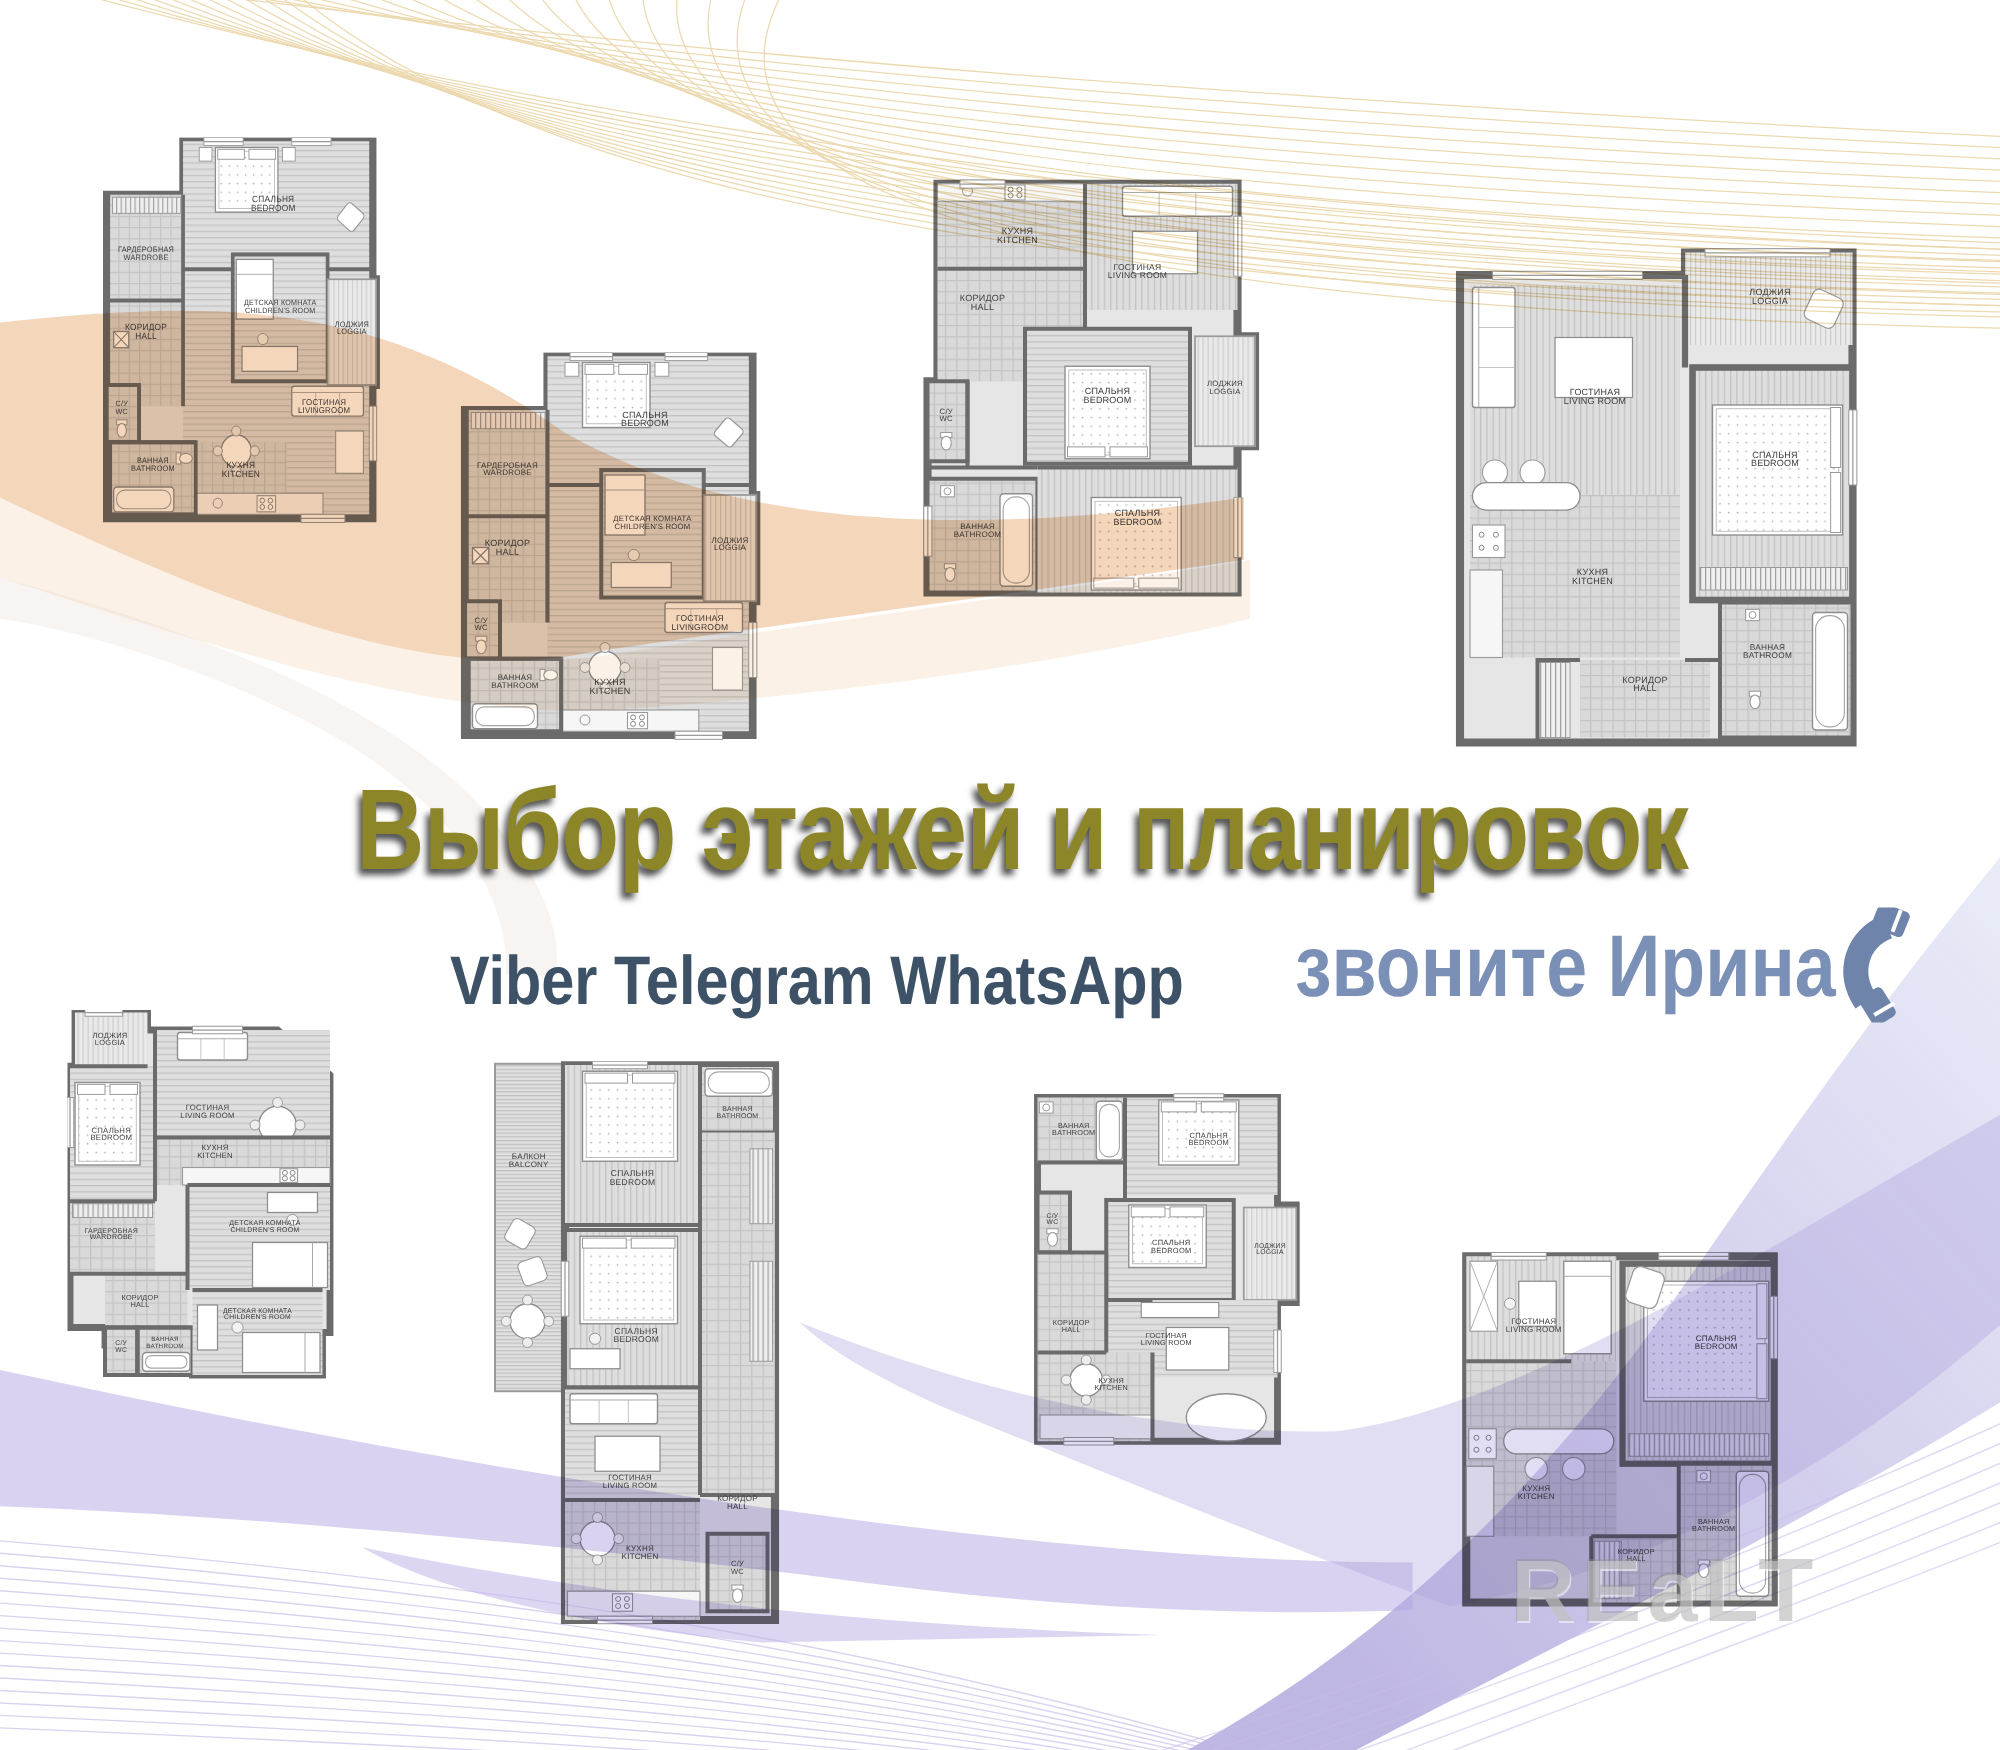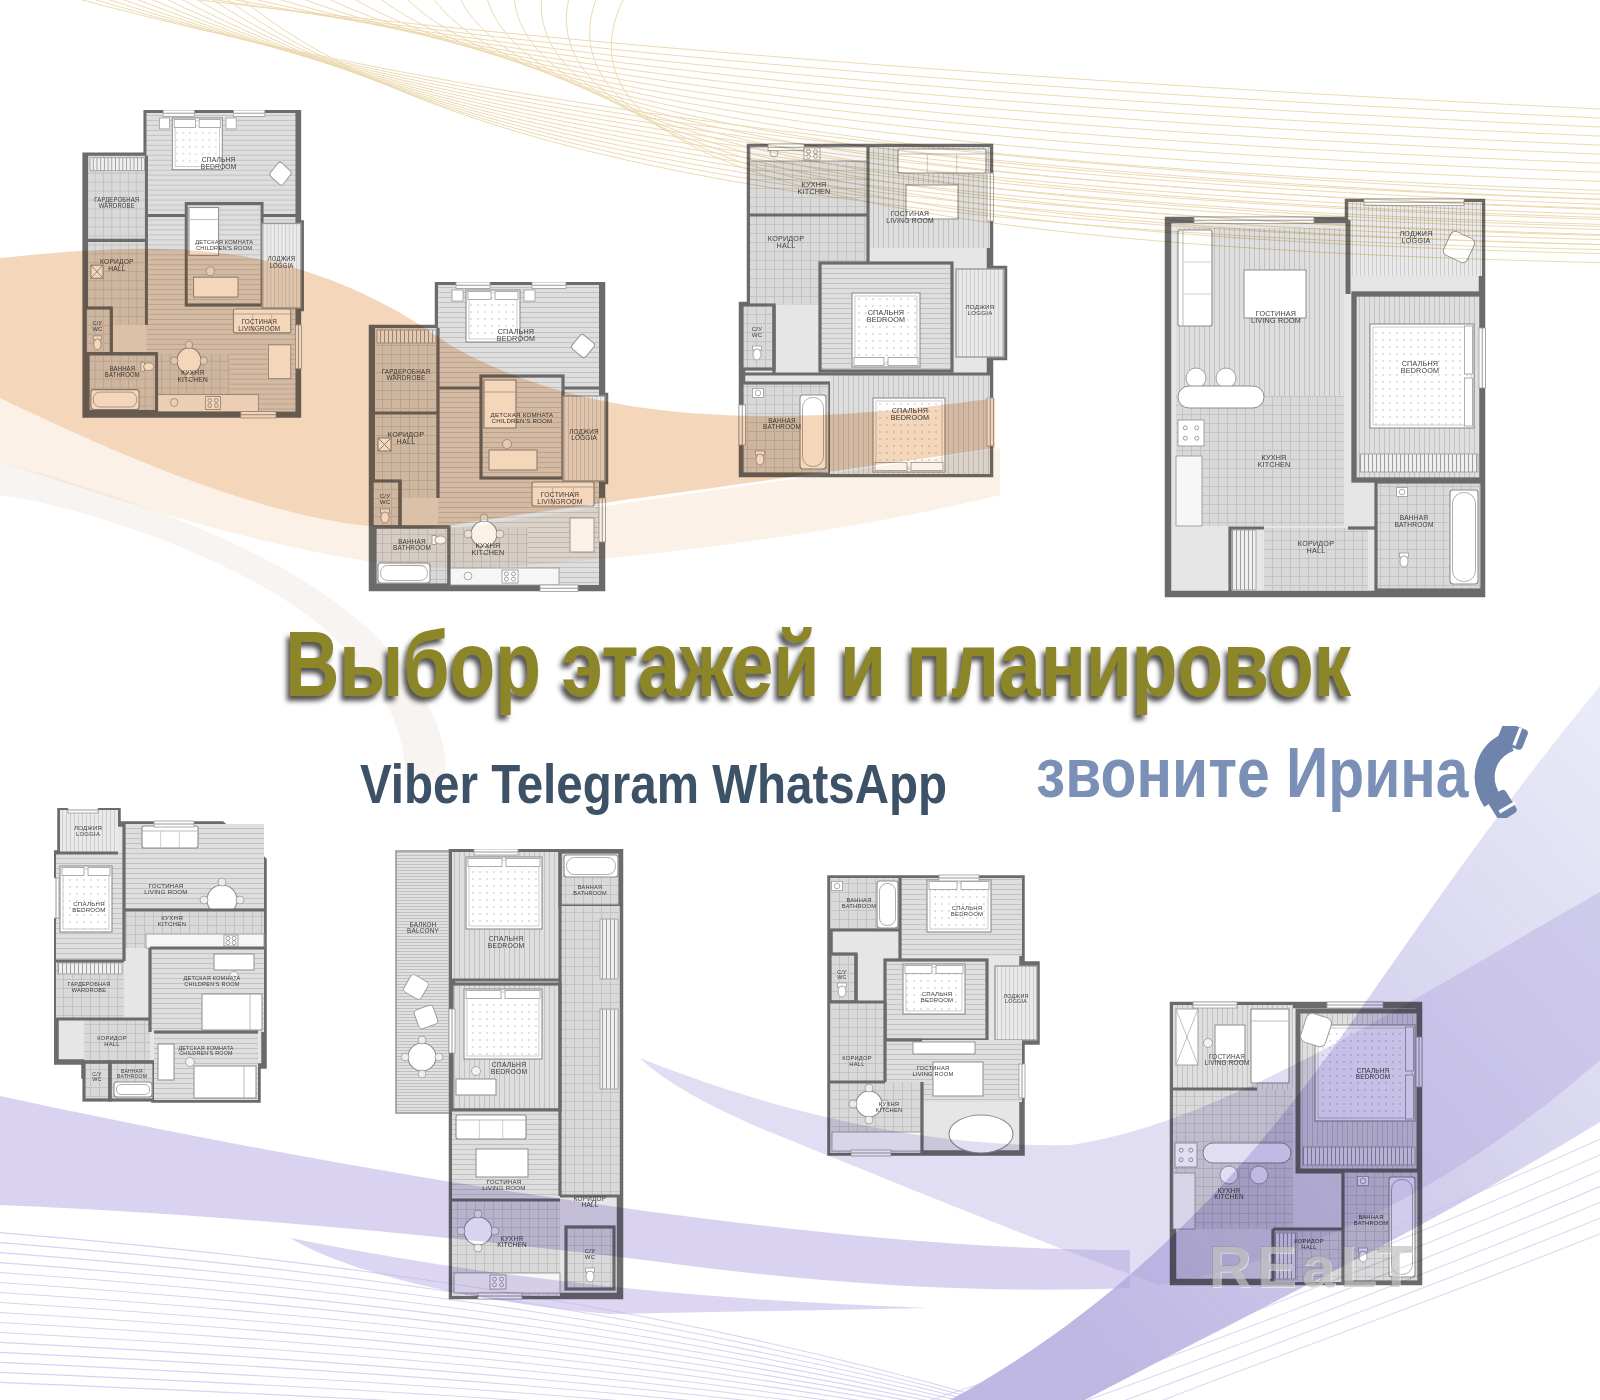--- a/index.html
+++ b/index.html
@@ -1,20 +1,20 @@
 <!DOCTYPE html>
 <html><head><meta charset="utf-8"><style>
 html,body{margin:0;padding:0}
 body{width:1600px;height:1400px;position:relative;overflow:hidden;background:#fff;font-family:"Liberation Sans",sans-serif}
 .plan{position:absolute}
 svg text{font-family:"Liberation Sans",sans-serif}
 #title{position:absolute;left:285px;top:612px;font-size:92px;font-weight:bold;color:#8d8628;white-space:nowrap;transform:scaleX(0.820);transform-origin:0 0;letter-spacing:-0.5px;text-shadow:-4px 5px 6px rgba(40,40,40,0.8);z-index:6}
 #msgr{position:absolute;left:360px;top:752px;font-size:55px;font-weight:bold;color:#3d5266;white-space:nowrap;transform:scaleX(0.864);transform-origin:0 0;z-index:6}
 #call{position:absolute;left:1036px;top:733px;font-size:70px;font-weight:bold;color:#7b90b6;white-space:nowrap;transform:scaleX(0.84);transform-origin:0 0;z-index:6}
-#wm{position:absolute;left:1208px;top:1232px;font-size:60px;font-weight:bold;color:rgba(140,140,140,0.38);letter-spacing:5px;white-space:nowrap;z-index:7;text-shadow:1px 1px 0 rgba(255,255,255,0.55)}
+#wm{position:absolute;left:1208px;top:1232px;font-size:72px;font-weight:bold;color:rgba(140,140,140,0.38);letter-spacing:5px;white-space:nowrap;z-index:7;text-shadow:1px 1px 0 rgba(255,255,255,0.55)}
 #ovl{position:absolute;left:0;top:0;z-index:5;mix-blend-mode:multiply;pointer-events:none}
 </style></head><body>
 <svg width="0" height="0" style="position:absolute">
 <defs>
 <pattern id="ph" width="6" height="5" patternUnits="userSpaceOnUse">
  <rect width="6" height="5" fill="#dedede"></rect>
         <line x1="0" y1="0.5" x2="6" y2="0.5" stroke="#c2c2c2" stroke-width="1"></line>
 </pattern>
 <pattern id="ph2" width="6" height="4" patternUnits="userSpaceOnUse">
  <rect width="6" height="4" fill="#dadada"></rect>

